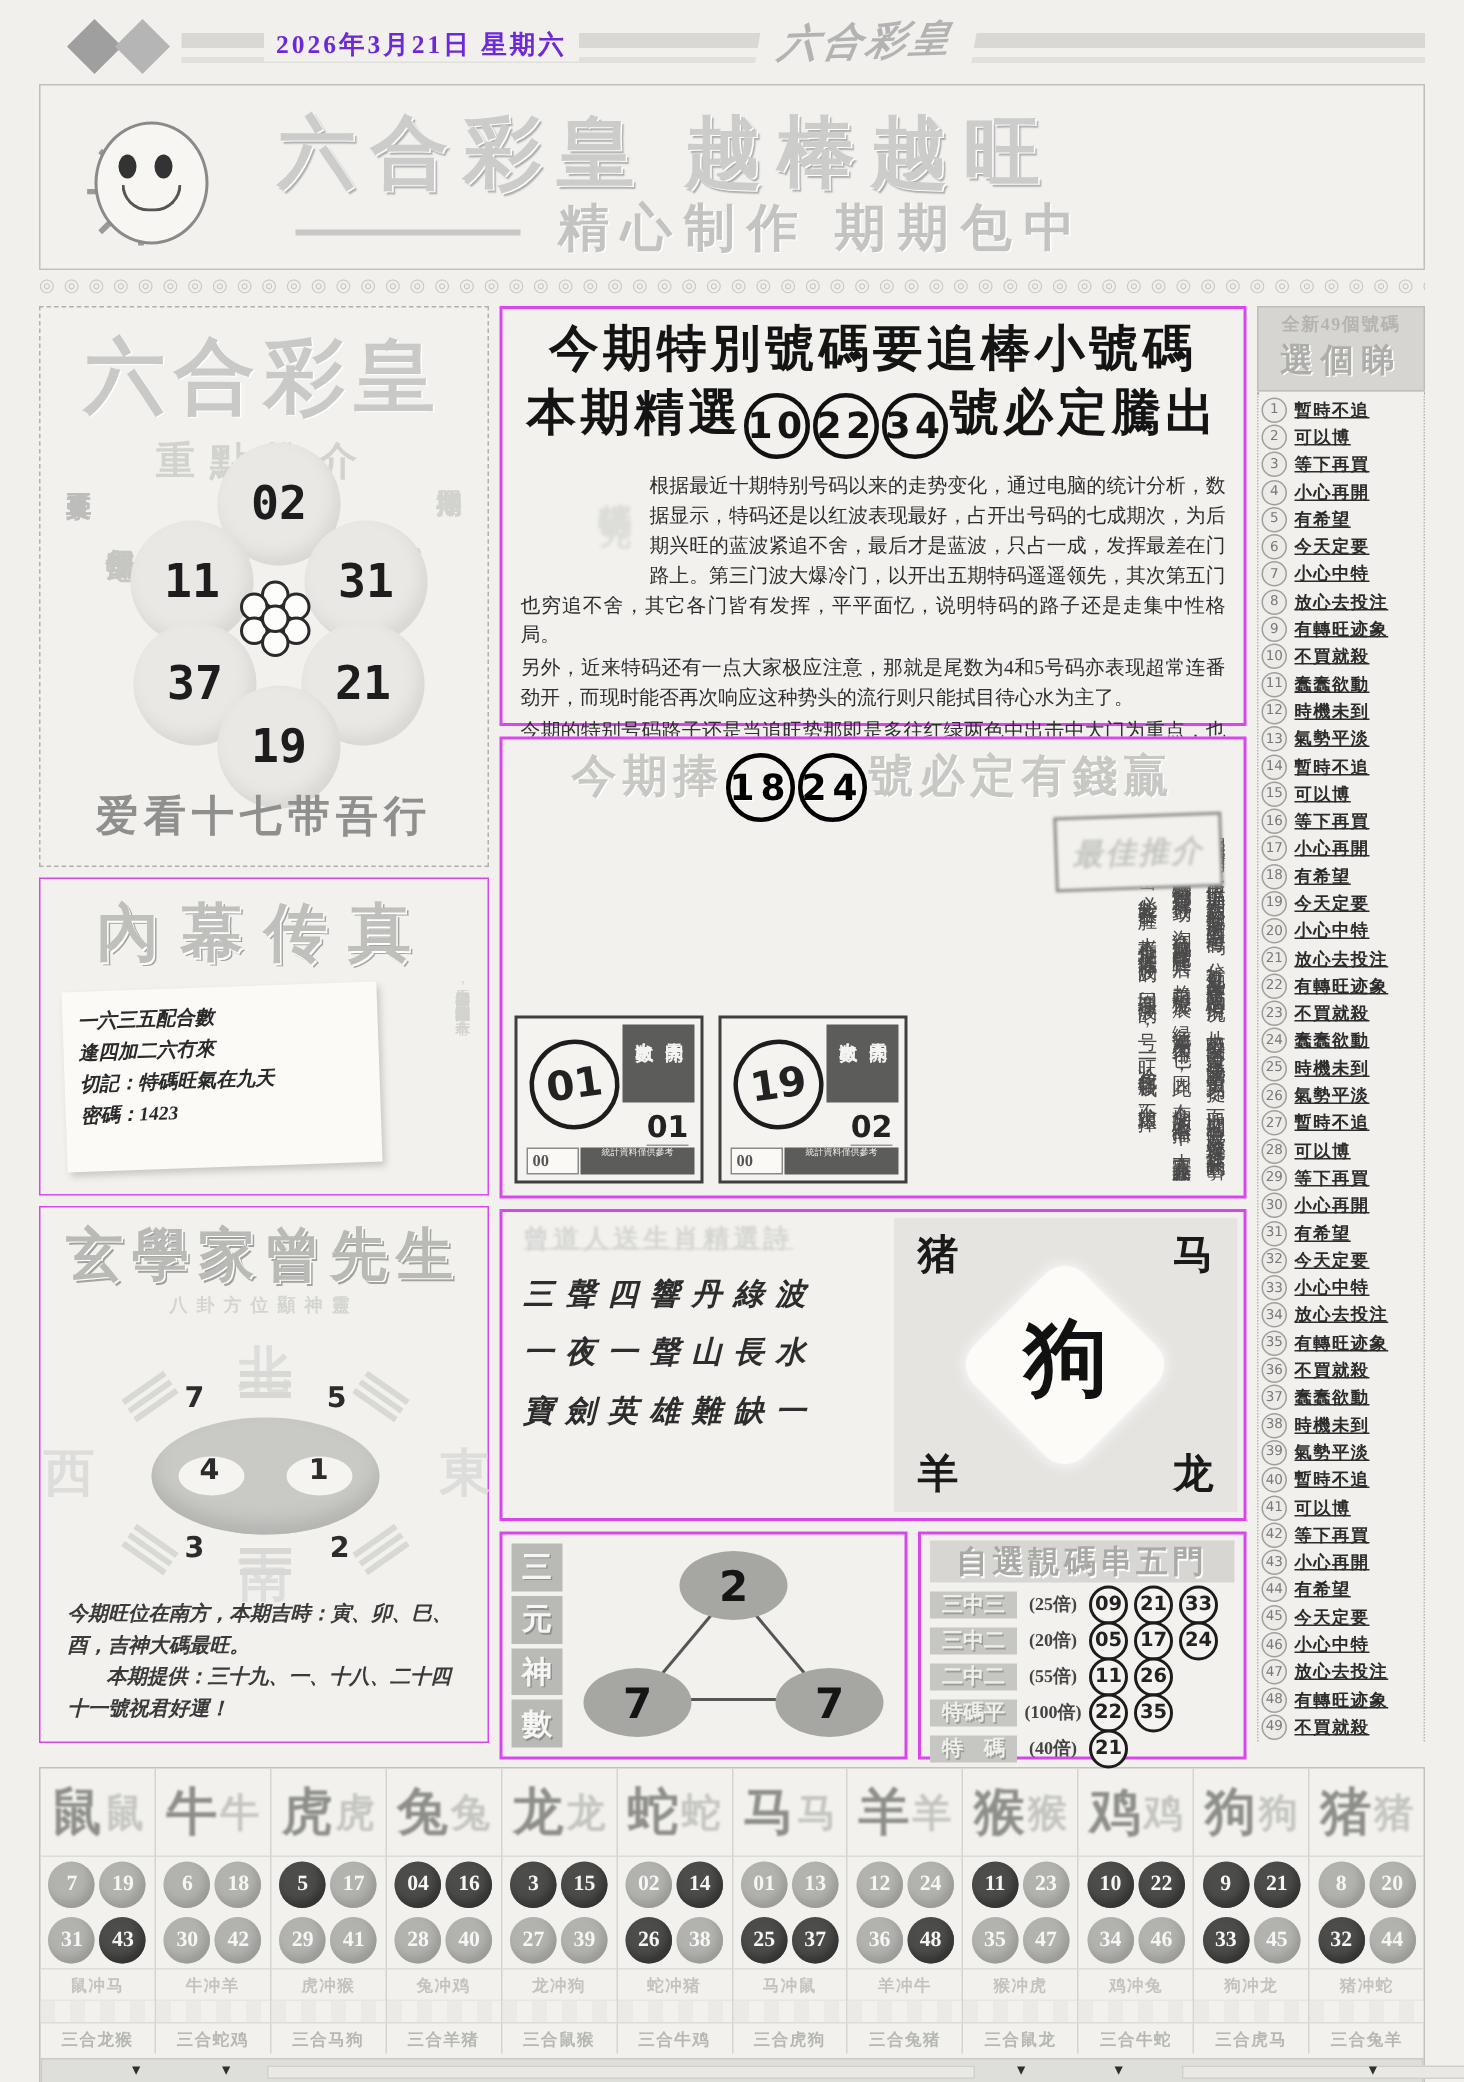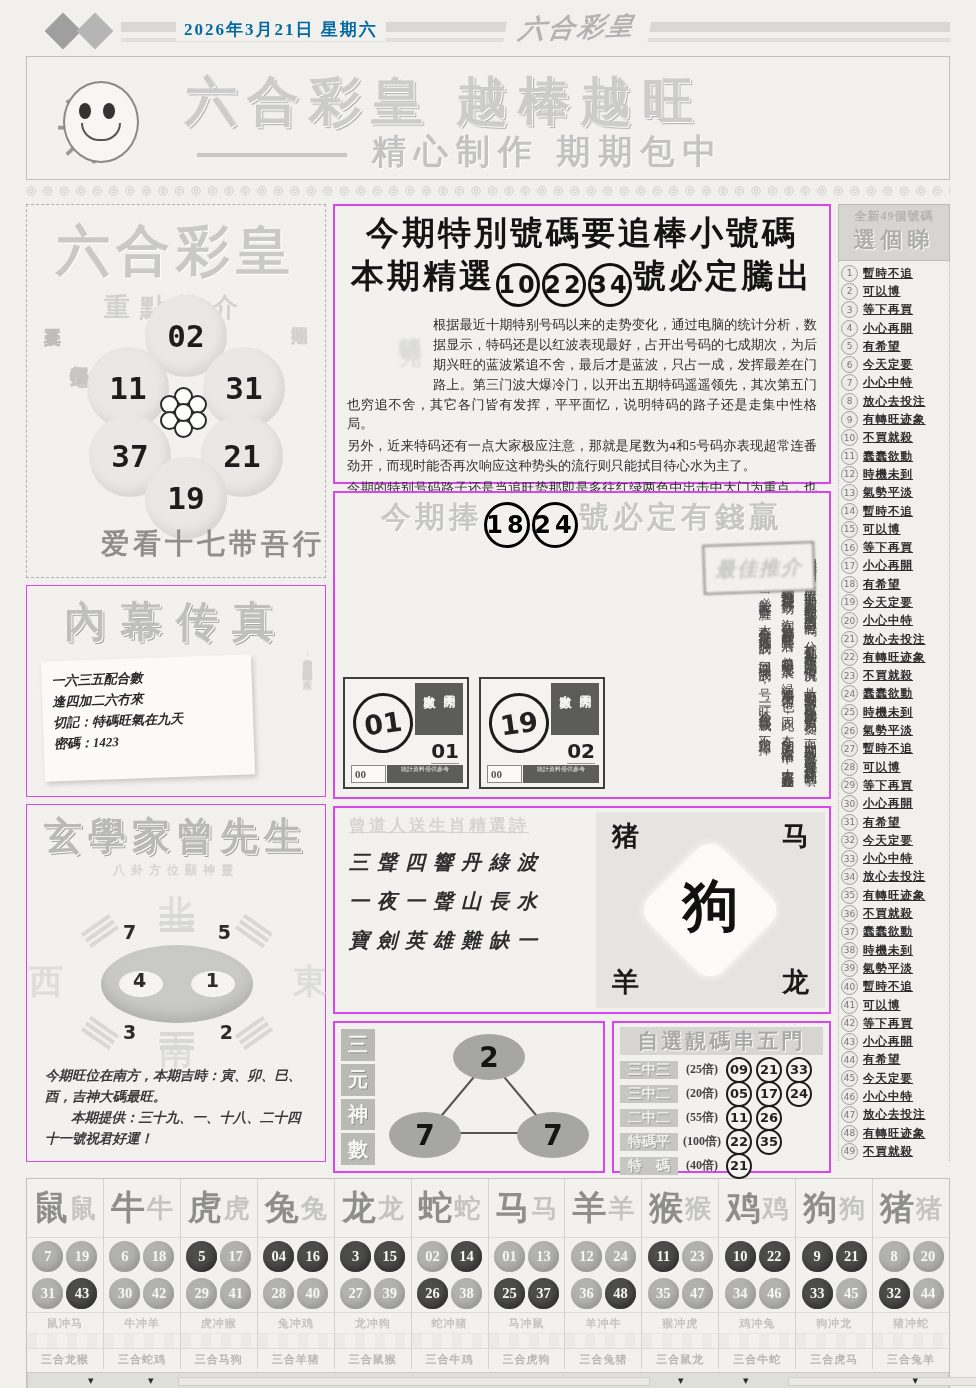--- a/index.html
+++ b/index.html
@@ -6,21 +6,21 @@
   .page{position:relative;width:976px;height:1388px;background:#f1f0ed;overflow:hidden;
         font-family:"Liberation Serif",serif;color:#222;}
   .inner{position:absolute;left:26px;top:8px;width:924px;}
 
   
   .topbar{position:relative;height:48px;}
   .diamond{position:absolute;width:26px;height:26px;background:#9f9f9f;transform:rotate(45deg);top:10px;}
   .d1{left:24px;} .d2{left:56px;background:#b5b5b5;}
   .toprule{position:absolute;left:95px;right:0;top:14px;height:10px;background:#d9d8d5;}
   .toprule2{position:absolute;left:95px;right:0;top:30px;height:4px;background:#e1e0dd;}
-  .date{position:absolute;left:150px;top:10px;font-size:17px;font-weight:bold;color:#0369a1;letter-spacing:2px;background:#f1f0ed;padding:0 8px;z-index:2;}
+  .date{position:absolute;left:150px;top:10px;font-size:17px;font-weight:bold;color:#6d28d9;letter-spacing:2px;background:#f1f0ed;padding:0 8px;z-index:2;}
   .mast-script{position:absolute;left:480px;top:2px;font-size:26px;font-style:italic;font-weight:bold;color:#b3b3b3;transform:skewX(-12deg) rotate(-2deg);background:#f1f0ed;padding:0 14px;z-index:2;letter-spacing:3px;}
 
   
   .banner{position:relative;height:122px;border:1px solid #c0c0bd;background:#f2f1ee;}
   .sun{position:absolute;left:18px;top:8px;width:108px;height:108px;}
   .sun .rays{position:absolute;left:-6px;top:-10px;font-size:120px;line-height:120px;color:#9a9a9a;}
   .sun .face{position:absolute;left:18px;top:16px;width:72px;height:78px;border:2px solid #8a8a8a;border-radius:50%;background:#f7f6f3;}
   .sun .eye{position:absolute;top:20px;width:12px;height:16px;background:#333;border-radius:50%;}
   .sun .e1{left:14px;} .sun .e2{left:38px;}
   .sun .smile{position:absolute;left:16px;top:40px;width:36px;height:16px;border:2px solid #555;border-top:none;border-radius:0 0 30px 30px;}
@@ -44,21 +44,21 @@
   .vlabel{position:absolute;writing-mode:vertical-rl;font-weight:bold;white-space:nowrap;}
   .pv1{left:14px;top:110px;font-size:17px;color:#bdbdbb;}
   .pv2{left:40px;top:145px;font-size:20px;color:#c6c6c3;border-right:2px solid #cfcfcc;padding-right:4px;}
   .pv3{right:14px;top:108px;font-size:17px;color:#d2d2cf;}
   .pv4{right:40px;top:145px;font-size:20px;color:#cbcbc8;border-left:2px solid #d4d4d1;padding-left:4px;}
   .flower{position:absolute;left:60px;top:90px;width:190px;height:225px;}
   .petal{position:absolute;width:82px;height:82px;border-radius:50%;background:#e9e8e5;box-shadow:inset -4px -6px 10px #d8d7d3;display:flex;align-items:center;justify-content:center;font-size:31px;font-weight:bold;color:#1d1d1d;font-family:"DejaVu Sans Mono",monospace;}
   .f02{left:58px;top:0;} .f11{left:0px;top:52px;} .f31{left:116px;top:52px;}
   .f37{left:2px;top:120px;} .f21{left:114px;top:120px;} .f19{left:58px;top:162px;}
   .corepetal{position:absolute;width:15px;height:15px;border:2px solid #2a2a2a;border-radius:50%;background:#fdfdfc;}
-  .promo-foot{position:absolute;left:0;right:0;bottom:14px;text-align:right;font-size:28px;font-weight:bold;color:#8f8f8d;letter-spacing:4px;}
+  .promo-foot{position:absolute;left:0;right:0;bottom:14px;text-align:center;font-size:28px;font-weight:bold;color:#8f8f8d;letter-spacing:4px;}
 
   
   .insider{position:relative;height:212px;margin-bottom:7px;}
   .insider-title{text-align:center;font-size:42px;font-weight:900;color:#bfbfbc;letter-spacing:14px;margin-top:8px;text-shadow:1px 1px 0 #fff,2px 2px 0 #a5a5a2;}
   .note{position:absolute;left:16px;top:72px;width:210px;height:120px;background:#fbfaf7;box-shadow:2px 3px 5px #c9c8c4;transform:rotate(-2deg);padding:8px 10px;box-sizing:border-box;}
   .note div{font-size:13px;font-weight:bold;font-style:italic;color:#2a2a2a;margin:3px 0;white-space:nowrap;}
   .insider-side{position:absolute;right:10px;top:66px;writing-mode:vertical-rl;font-size:10px;color:#d3d3d0;width:58px;height:130px;line-height:1.5;overflow:hidden;}
 
   
   .master{position:relative;height:358px;}

